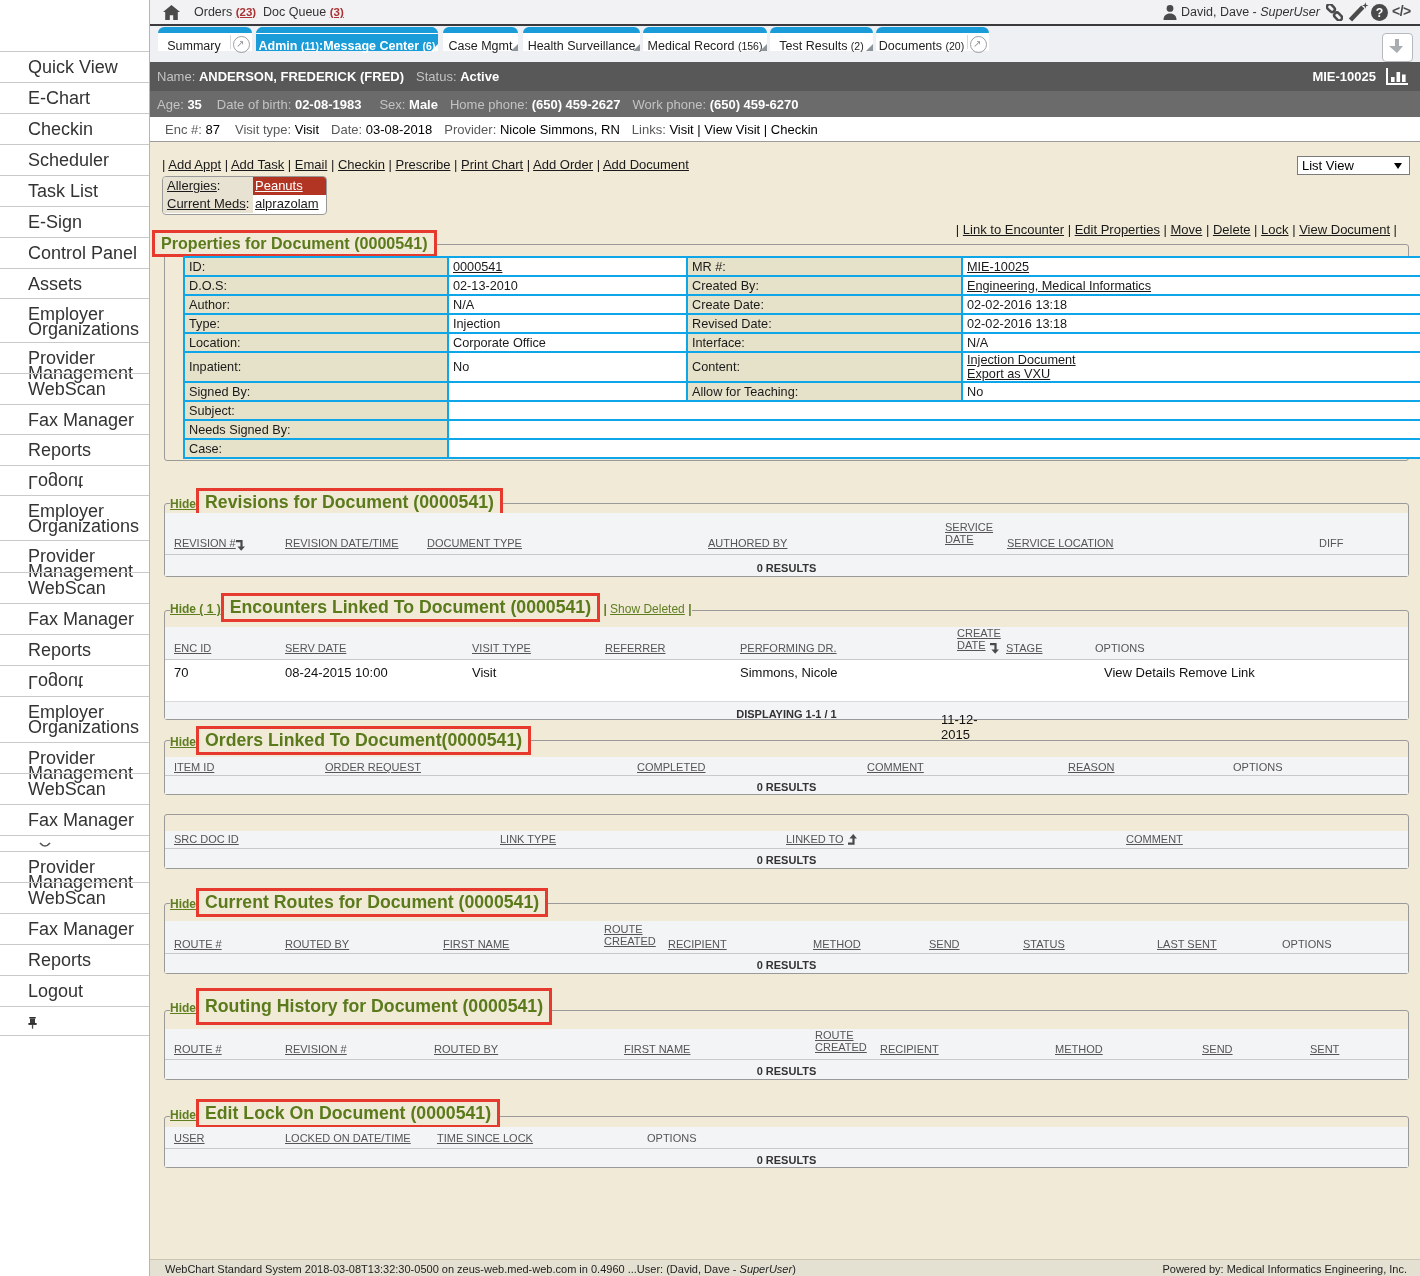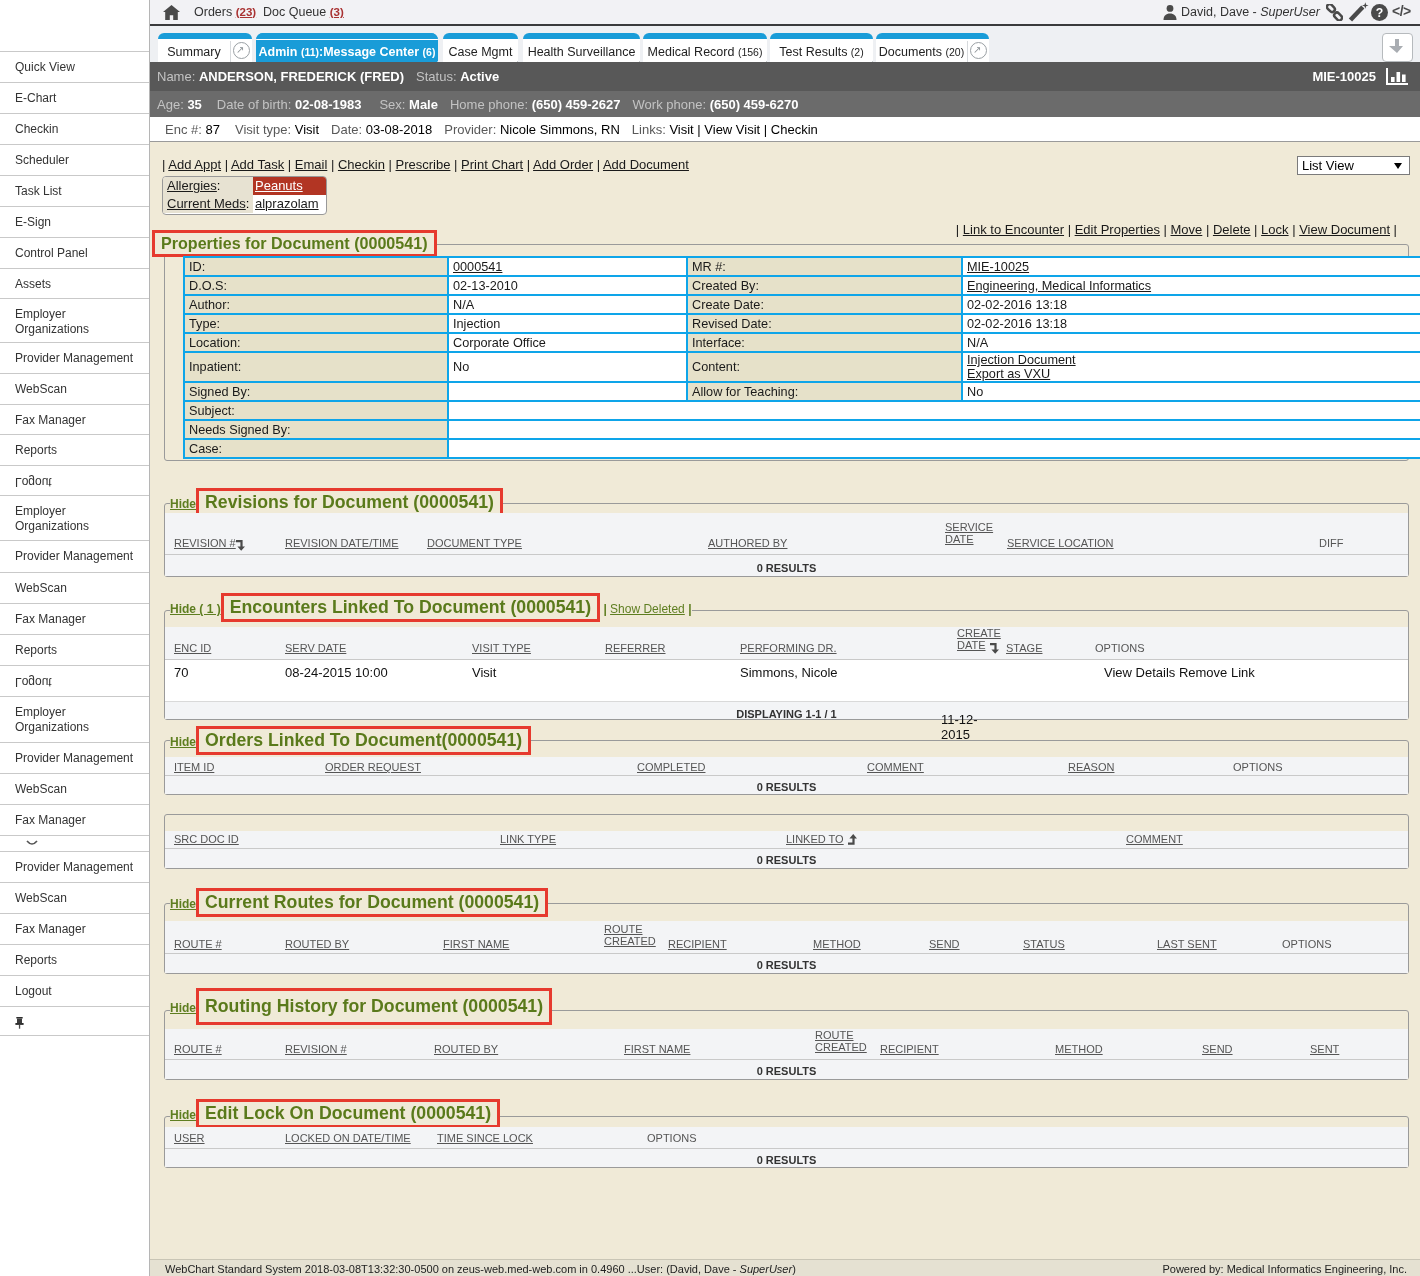--- a/index.html
+++ b/index.html
@@ -1,29 +1,29 @@
 <!DOCTYPE html>
 <html><head>
 <meta charset="utf-8">
 <style>
 html,body{margin:0;padding:0;}
 body{font-family:"Liberation Sans", sans-serif;}
 #page{position:relative;width:1420px;height:1276px;background:#fff;overflow:hidden;}
 
 #sidebar{position:absolute;left:0;top:0;width:149px;height:1276px;background:#fff;border-right:1px solid #b5b5b5;}
-.mi{position:absolute;left:0;width:149px;border-top:1px solid #c9c9c9;box-sizing:border-box;font-size:12px;color:#333;padding-left:15px;padding-top:8px;line-height:15px;}
+.mi{position:absolute;left:0;width:149px;border-top:1px solid #c9c9c9;box-sizing:border-box;font-size:18px;color:#333;padding-left:28px;padding-top:8px;line-height:15px;}
 .flipv{display:inline-block;transform:scaleY(-1);}
 
 #topbar{position:absolute;left:150px;top:0;width:1270px;height:24px;background:#f2f2f5;border-bottom:2px solid #3a3a3c;}
 #topbar .txt{position:absolute;top:5px;font-size:12.5px;color:#333;}
 #topbar .red{color:#a93232;font-size:11.5px;font-weight:bold;text-decoration:underline;}
 .ticon{position:absolute;top:3px;}
 
 #tabsbar{position:absolute;left:150px;top:26px;width:1270px;height:36px;background:#eef0f3;}
-.tab{position:absolute;top:7px;height:35px;background:#fff;border-radius:7px 7px 0 0;box-sizing:border-box;text-decoration:underline;}
+.tab{position:absolute;top:1px;height:24px;background:#fff;border-radius:7px 7px 0 0;box-sizing:border-box;text-decoration:underline;}
 .tabcap{position:absolute;left:0;top:0;width:100%;height:6px;background:#199cd8;border-radius:7px 7px 0 0;}
 .tab.active .tabcap{border-bottom:1.5px solid #fff;}
 .tablbl{position:absolute;left:0;right:0;top:11.5px;text-align:center;font-size:12.5px;color:#222;white-space:nowrap;}
 .tab.active{background:#199cd8;}
 .tab.active .tablbl{color:#fff;font-weight:bold;}
 .tabsm{font-size:10.5px;font-weight:bold;text-align:right;}
 .fold{position:absolute;right:0;bottom:0;width:0;height:0;border-left:7px solid transparent;border-bottom:7px solid #8e9599;}
 .tab.active .fold{border-bottom-color:#fff;}
 .circbtn{display:inline-block;width:17px;height:17px;border:1.5px solid #9aa0a4;border-radius:50%;box-sizing:border-box;position:absolute;top:9px;}
 .circbtn:after{content:"\2197";position:absolute;left:2.5px;top:0.5px;font-size:10px;color:#8a9094;}

